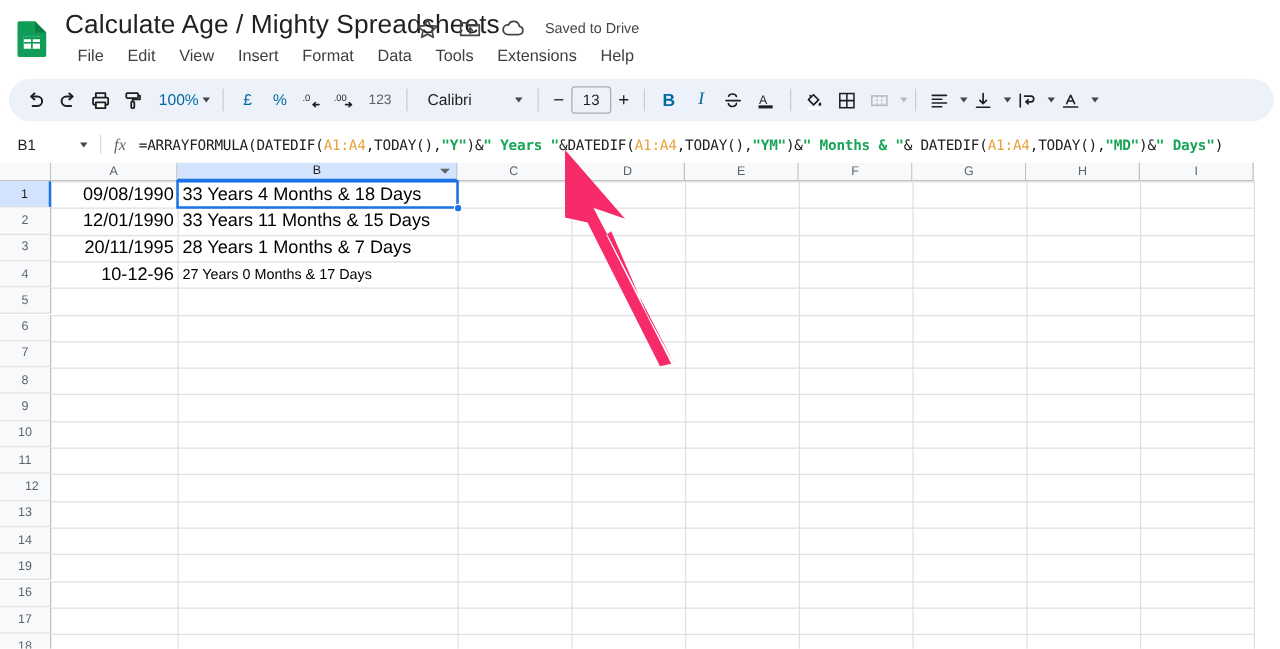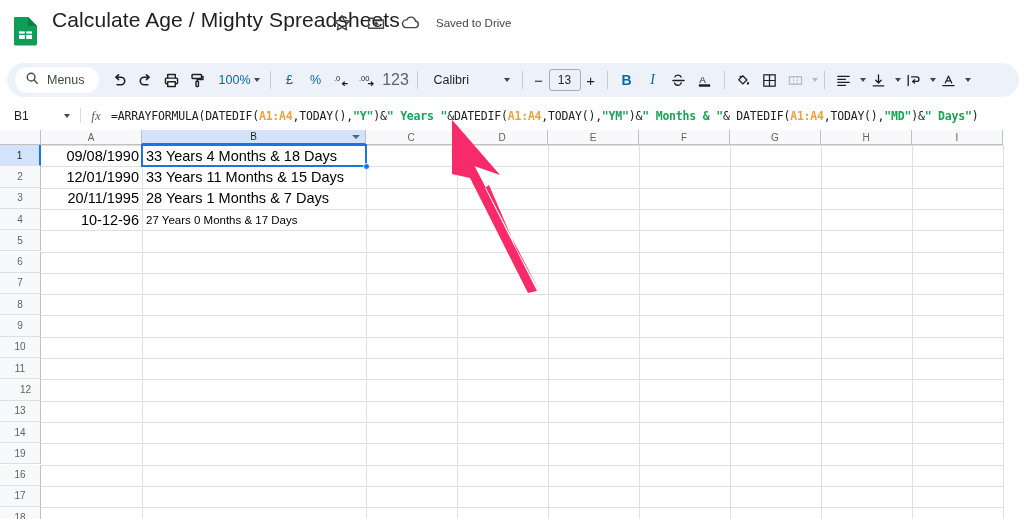--- a/index.html
+++ b/index.html
@@ -61,21 +61,21 @@
   
   .fbar { position:absolute; left:0; top:102px; width:1024px; height:27px; background:#fff; display:flex; align-items:center; }
   .namebox { width:80px; height:27px; display:flex; align-items:center; padding-left:14px; font-size:12px; color:#1f1f1f; }
   .nb-caret { margin-left:auto; margin-right:10px; }
   .fbar-sep { width:1px; height:15px; background:#dadce0; }
   .fx { width:30px; text-align:center; font-size:13px; font-style:italic; color:#5f6368; font-family:"Liberation Serif",serif; }
   .formula {
     font-family:"DejaVu Sans Mono", monospace; font-size:11.5px; color:#202124;
     white-space:nowrap; letter-spacing:-0.2px;
   }
-  .formula .ref { color:#e8a33d;font-weight:bold; }
+  .formula .ref { color:#e8a33d; }
   .formula .str { color:#18a558; font-weight:bold; }
 
   
   .grid { position:absolute; left:0; top:130px; width:1024px; height:389px; background:#fff; overflow:hidden; }
   .corner { position:absolute; left:0; top:0; width:41px; height:15px; background:#f8f9fa; border-right:1px solid #c0c0c0; border-bottom:1px solid #c0c0c0; }
   .colhead { position:absolute; top:0; height:15px; background:#f8f9fa;
     border-right:1px solid #c0c0c0; border-bottom:1px solid #c0c0c0;
     font-size:10px; color:#5f6368; display:flex; align-items:center; justify-content:center; }
   .colhead.sel { background:#d3e3fd; color:#1f1f1f; border-bottom:2px solid #1a73e8; }
   .colhead .hcaret { position:absolute; right:5px; width:0;height:0;
@@ -129,33 +129,35 @@
         </svg>
       </span>
       <span class="ticon">
         <svg viewBox="0 0 22 20" width="22" height="20" fill="none" stroke="#444746" stroke-width="1.4">
           <path d="M6 14.6h9.2a3.3 3.3 0 0 0 .3-6.55 4.6 4.6 0 0 0-8.75-1.2A3.6 3.6 0 0 0 6 14.6z" stroke-linejoin="round"></path>
         </svg>
       </span>
       <span class="saved-txt">Saved to Drive</span>
     </div>
 
+    <div class="menubar">
+      <div class="menu-item">File</div>
+      <div class="menu-item">Edit</div>
+      <div class="menu-item">View</div>
+      <div class="menu-item">Insert</div>
+      <div class="menu-item">Format</div>
+      <div class="menu-item">Data</div>
+      <div class="menu-item">Tools</div>
+      <div class="menu-item">Extensions</div>
+      <div class="menu-item">Help</div>
+    </div>
   </div>
 
   <div class="toolbar">
 
-    <div class="menus-pill">
-      <span>
-        <svg width="14" height="14" viewBox="0 0 16 16" fill="none" stroke="#444746" stroke-width="1.6">
-          <circle cx="7" cy="7" r="4.4"></circle>
-            <path d="M10.3 10.3L14 14" stroke-linecap="round"></path>
-        </svg>
-      </span>
-      <span class="lbl">Menus</span>
-    </div>
 
     <div class="tb-btn">
       <svg width="17" height="17" viewBox="0 0 18 18" fill="none" stroke="#1f1f1f" stroke-width="1.7" stroke-linecap="round" stroke-linejoin="round">
         <path d="M6 5.5H10.5a4 4 0 0 1 0 8H6.5"></path>
           <path d="M8 3L5.2 5.5 8 8"></path>
       </svg>
     </div>
     <div class="tb-btn">
       <svg width="17" height="17" viewBox="0 0 18 18" fill="none" stroke="#1f1f1f" stroke-width="1.7" stroke-linecap="round" stroke-linejoin="round">
         <path d="M12 5.5H7.5a4 4 0 0 0 0 8h4"></path>
@@ -196,21 +198,21 @@
         <path d="M11 12.4h5M11 12.4l2-1.8M11 12.4l2 1.8" stroke="#1f1f1f" stroke-width="1.3" fill="none" stroke-linecap="round" stroke-linejoin="round"></path>
       </svg>
     </div>
     <div class="tb-btn">
       <svg width="19" height="17" viewBox="0 0 20 18" fill="#1f1f1f">
         <text x="1" y="9" font-size="8" font-family="Liberation Sans, sans-serif">.00</text>
         <path d="M16 12.4h-5M16 12.4l-2-1.8M16 12.4l-2 1.8" stroke="#1f1f1f" stroke-width="1.3" fill="none" stroke-linecap="round" stroke-linejoin="round"></path>
       </svg>
     </div>
     <div class="tb-btn" style="width:30px">
-      <span class="tb-txt" style="font-size:16px;color:#5f6368">123</span>
+      <span class="tb-txt" style="font-size:11px;color:#5f6368">123</span>
     </div>
 
     <div class="tb-sep"></div>
 
     <div class="font-ctl">
       <span class="nm">Calibri</span>
       <span class="caret"></span>
     </div>
 
     <div class="tb-sep"></div>

